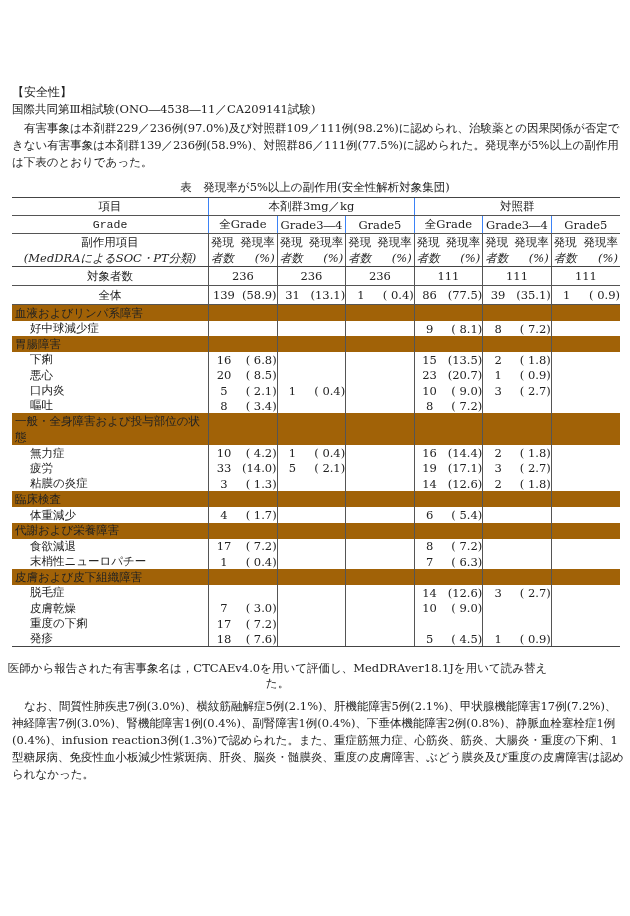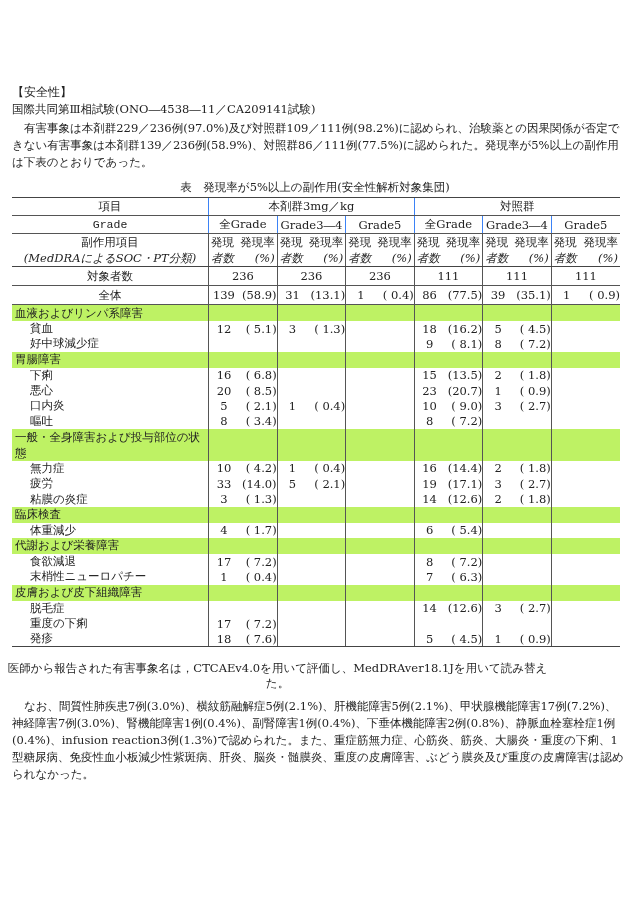--- a/index.html
+++ b/index.html
@@ -25,21 +25,21 @@
   .hdr td.first { border-left: none; font-family: Liberation Mono, monospace; }
   tr.top td { border-top: 1.5px solid #444; }
   .sub td { height: 16px; border-left: 1px solid #555; }
   .sub td.first { border-left: none; text-align: center; }
   .subcell { display: flex; justify-content: space-between; padding: 0 2px; white-space: nowrap; }
   tr.subhead2 td { border-bottom: 1.5px solid #444; font-style: italic; }
   tr.total td { height: 18px; border-bottom: 1px solid #555; border-left: 1px solid #555; text-align: center; }
   tr.total td.first { border-left: none; }
   tr.overall td { height: 18px; border-bottom: 1px solid #555; border-left: 1px solid #555; }
   tr.overall td.first { border-left: none; text-align: center; }
-  tr.soc td { background: #bef264; height: 16px; border-left: 1px solid #555; margin-top: 44px; }
+  tr.soc td { background: #a16207; height: 16px; border-left: 1px solid #555; margin-top: 44px; }
   tr.soc td.first { border-left: none; padding-left: 3px; }
   tr.soc.tall td { height: 32px; }
   tr.soc.tall td.first { line-height: 16px; }
   tr.pt td { height: 15.3px; border-left: 1px solid #555; }
   tr.pt td.first { border-left: none; padding-left: 18px; }
   tr.last td { border-bottom: 1.5px solid #444; }
   td.nv { text-align: center; padding-left: 4px; }
   td.pv { text-align: right; padding-right: 3px; white-space: pre; }
   td.nv, td.pv { border-left: none !important; }
   td.grp { border-left: 1px solid #555 !important; }
@@ -191,35 +191,20 @@
     <tr class="soc">
           <td class="first">血液およびリンパ系障害</td>
           <td colspan="2"></td>
           <td colspan="2"></td>
           <td colspan="2"></td>
           <td colspan="2"></td>
           <td colspan="2"></td>
           <td colspan="2"></td>
         </tr>
         <tr class="pt">
-          <td class="first">貧血</td>
-          <td class="nv grp">12</td>
-          <td class="pv">( 5.1)</td>
-          <td class="nv grp">3</td>
-          <td class="pv">( 1.3)</td>
-          <td class="nv grp"></td>
-          <td class="pv"></td>
-          <td class="nv grp">18</td>
-          <td class="pv">(16.2)</td>
-          <td class="nv grp">5</td>
-          <td class="pv">( 4.5)</td>
-          <td class="nv grp"></td>
-          <td class="pv"></td>
-        </tr>
-        <tr class="pt">
           <td class="first">好中球減少症</td>
           <td class="nv grp"></td>
           <td class="pv"></td>
           <td class="nv grp"></td>
           <td class="pv"></td>
           <td class="nv grp"></td>
           <td class="pv"></td>
           <td class="nv grp">9</td>
           <td class="pv">( 8.1)</td>
           <td class="nv grp">8</td>
@@ -427,20 +412,35 @@
           <td class="nv grp"></td>
           <td class="pv"></td>
           <td class="nv grp"></td>
           <td class="pv"></td>
           <td class="nv grp"></td>
           <td class="pv"></td>
           <td class="nv grp">14</td>
           <td class="pv">(12.6)</td>
           <td class="nv grp">3</td>
           <td class="pv">( 2.7)</td>
+          <td class="nv grp"></td>
+          <td class="pv"></td>
+        </tr>
+        <tr class="pt">
+          <td class="first">皮膚乾燥</td>
+          <td class="nv grp">7</td>
+          <td class="pv">( 3.0)</td>
+          <td class="nv grp"></td>
+          <td class="pv"></td>
+          <td class="nv grp"></td>
+          <td class="pv"></td>
+          <td class="nv grp">10</td>
+          <td class="pv">( 9.0)</td>
+          <td class="nv grp"></td>
+          <td class="pv"></td>
           <td class="nv grp"></td>
           <td class="pv"></td>
         </tr>
         <tr class="pt">
           <td class="first">重度の下痢</td>
           <td class="nv grp">17</td>
           <td class="pv">( 7.2)</td>
           <td class="nv grp"></td>
           <td class="pv"></td>
           <td class="nv grp"></td>

